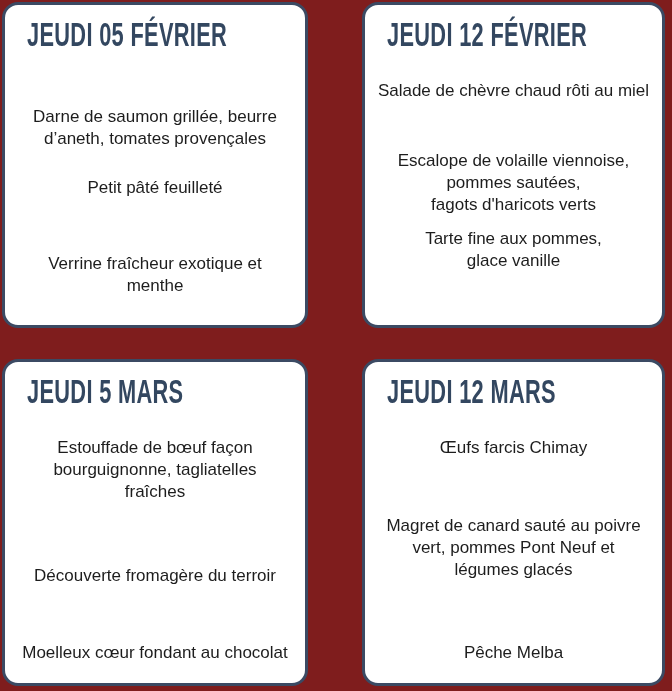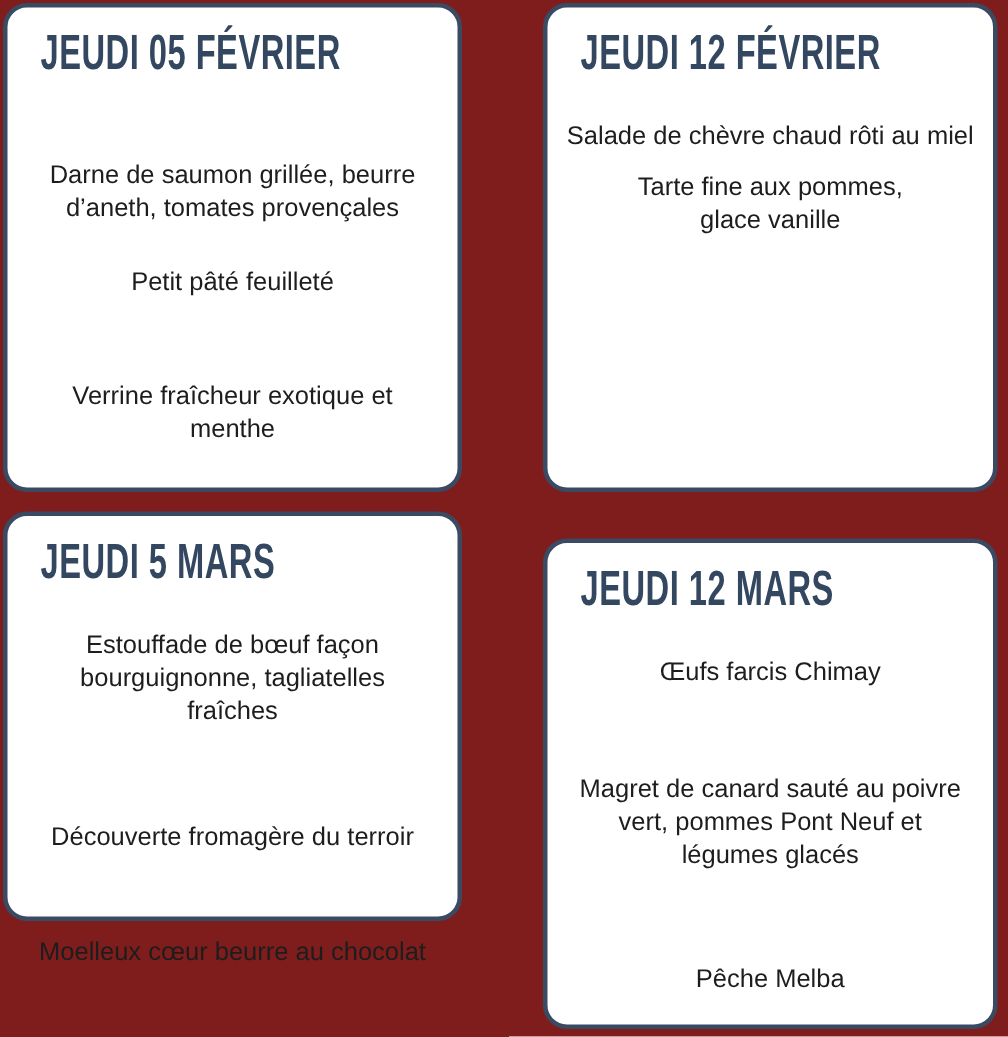--- a/index.html
+++ b/index.html
@@ -19,21 +19,21 @@
   }
   .card {
     position: absolute;
     box-sizing: border-box;
     border: 3px solid #3b4a63;
     border-radius: 16px;
     background: #ffffff;
   }
   .card-1 { left: 2px;   top: 2px;   width: 306px; height: 326px; }
   .card-2 { left: 362px; top: 2px;   width: 303px; height: 326px; }
-  .card-3 { left: 2px;   top: 341px; width: 306px; height: 273px; }
+  .card-3 { left: 2px;   top: 359px; width: 306px; height: 327px; }
   .card-4 { left: 362px; top: 359px; width: 303px; height: 327px; }
 
   .card-title {
     margin: 12px 0 0 22px;
     font-size: 33px;
     line-height: 36px;
     font-weight: bold;
     color: #334760;
     white-space: nowrap;
   }
@@ -80,31 +80,34 @@
     <p class="item i2">Darne de saumon grillée, beurre
 d’aneth, tomates provençales</p>
     <p class="item i1">Petit pâté feuilleté</p>
     <p class="item i3">Verrine fraîcheur exotique et
 menthe</p>
   </section>
 
   <section class="card card-2">
     <h2 class="card-title"><span class="condensed">JEUDI 12 FÉVRIER</span></h2>
     <p class="item i1">Salade de chèvre chaud rôti au miel</p>
+    <p class="item i2">Escalope de volaille viennoise,
+pommes sautées,
+fagots d'haricots verts</p>
     <p class="item i3">Tarte fine aux pommes,
 glace vanille</p>
   </section>
 
   <section class="card card-3">
     <h2 class="card-title"><span class="condensed">JEUDI 5 MARS</span></h2>
     <p class="item i1">Estouffade de bœuf façon
 bourguignonne, tagliatelles
 fraîches</p>
     <p class="item i2">Découverte fromagère du terroir</p>
-    <p class="item i3">Moelleux cœur beurre au chocolat</p>
+    <p class="item i3">Moelleux cœur fondant au chocolat</p>
   </section>
 
   <section class="card card-4">
     <h2 class="card-title"><span class="condensed">JEUDI 12 MARS</span></h2>
     <p class="item i1">Œufs farcis Chimay</p>
     <p class="item i2">Magret de canard sauté au poivre
 vert, pommes Pont Neuf et
 légumes glacés</p>
     <p class="item i3">Pêche Melba</p>
   </section>

